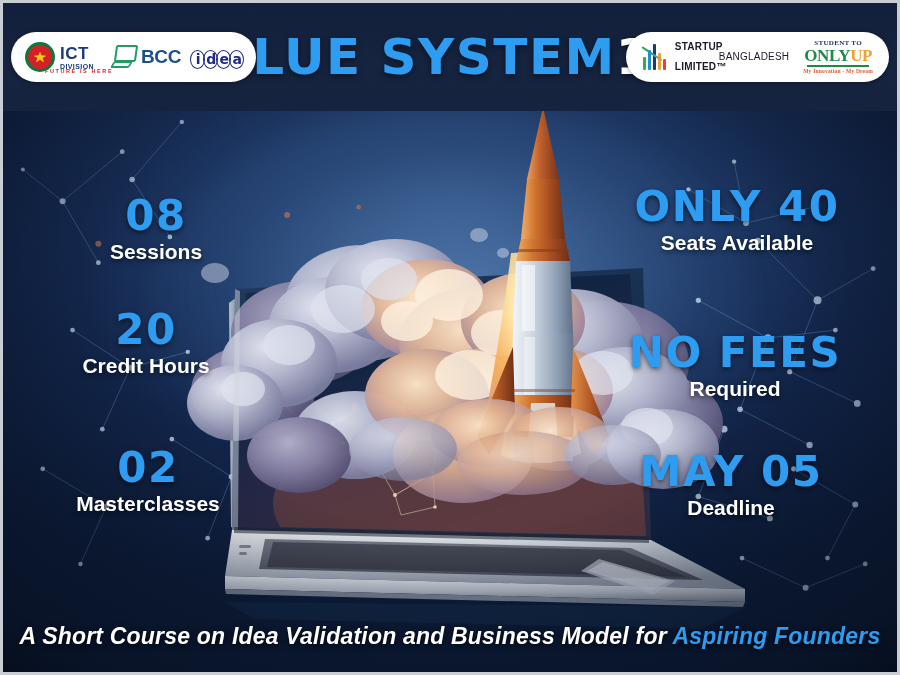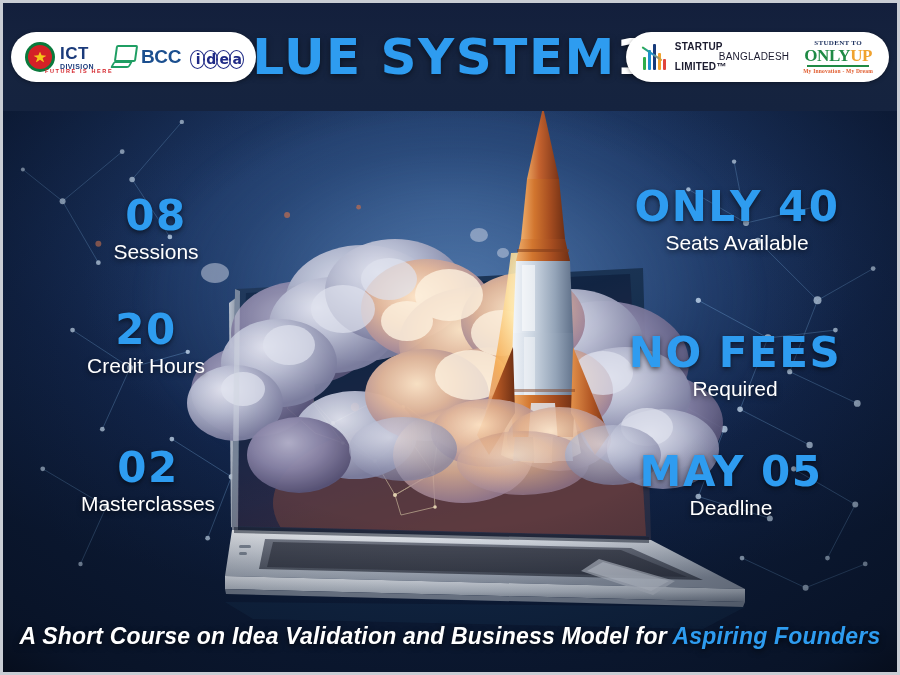--- a/index.html
+++ b/index.html
@@ -176,21 +176,21 @@
   
   .stat{position:absolute;text-align:center;pointer-events:auto;}
   .stat .num{
     font-family:"DejaVu Sans", sans-serif;
     font-size:42px;font-weight:bold;color:#2e9cf0;
     letter-spacing:1.5px;line-height:44px;
     text-shadow:0 2px 5px rgba(0,0,0,.55);
   }
   .stat .lbl{
     font-family:"Liberation Sans", sans-serif;
-    font-size:21px;color:#ffffff;font-weight:400;
+    font-size:21px;color:#ffffff;font-weight:700;
     line-height:26px;margin-top:1px;
     text-shadow:0 2px 5px rgba(0,0,0,.6);
   }
   .s-sessions{left:38px;top:182px;width:230px;margin-top:9px;}
   .s-credit{left:28px;top:305px;width:230px;}
   .s-master{left:26px;top:443px;width:238px;}
   .s-seats{right:38px;top:182px;width:244px;}
   .s-nofees{right:46px;top:307px;width:232px;margin-top:21px;}
   .s-deadline{right:50px;top:447px;width:232px;}
 

